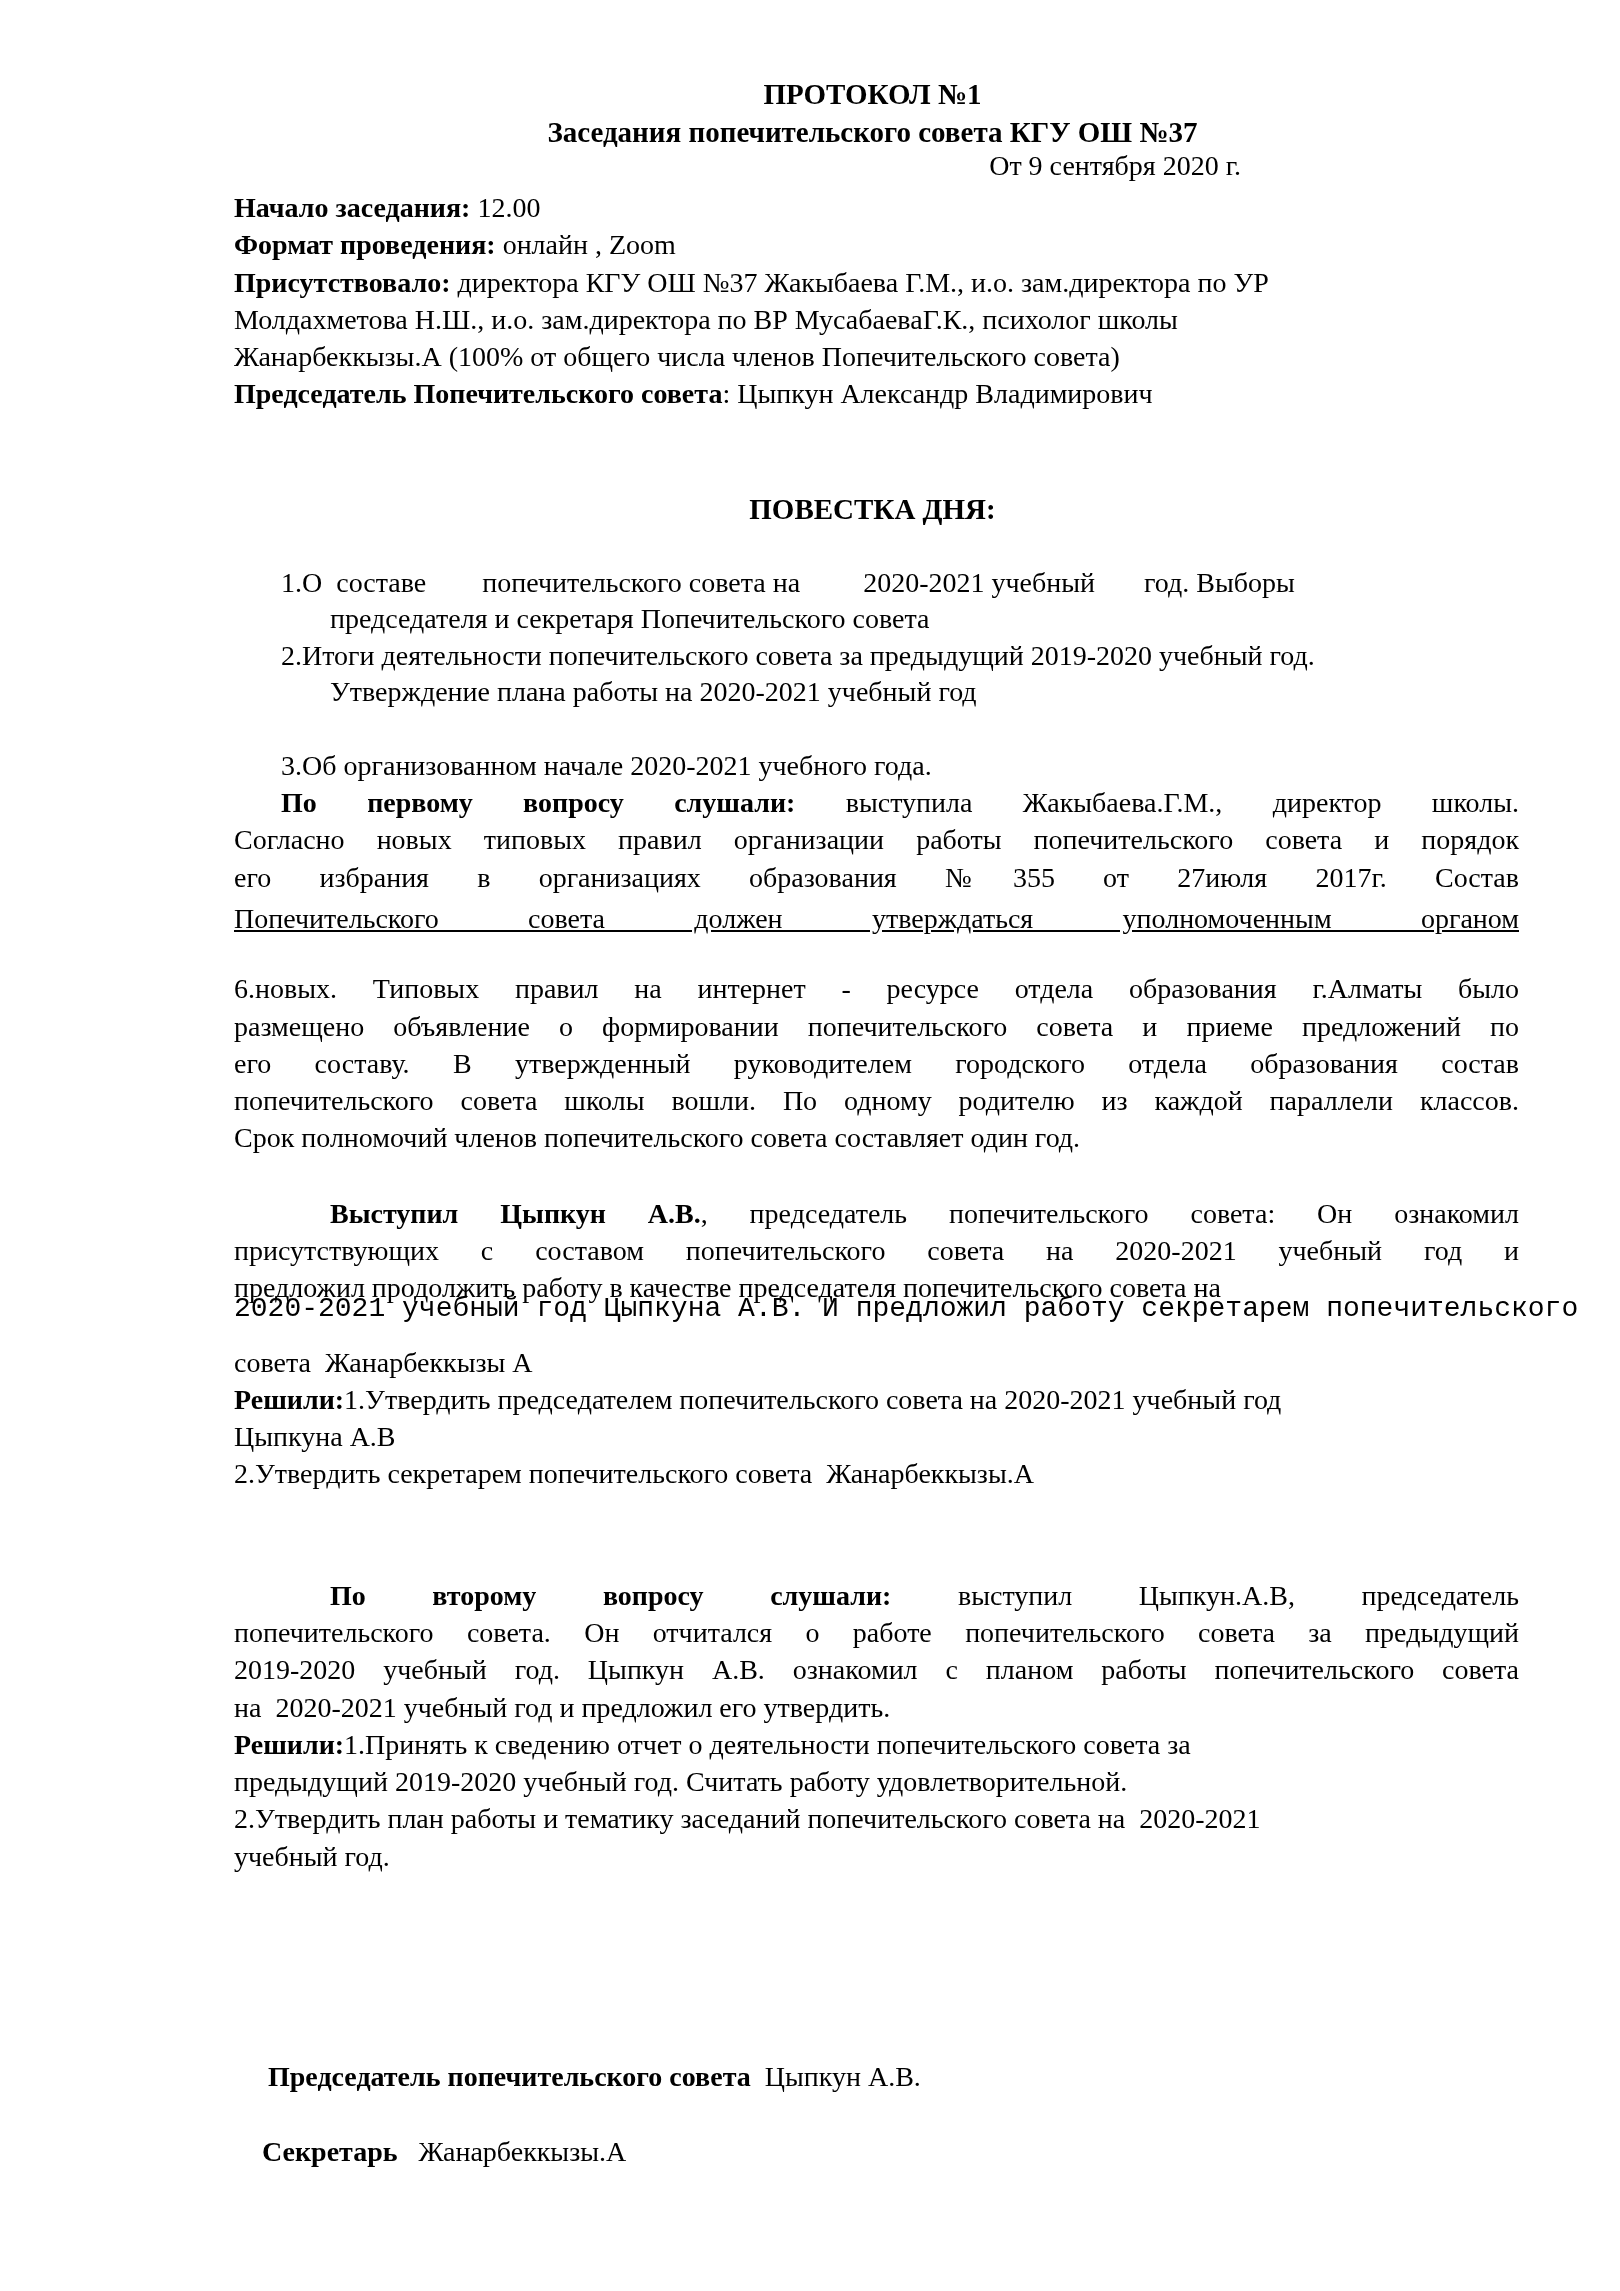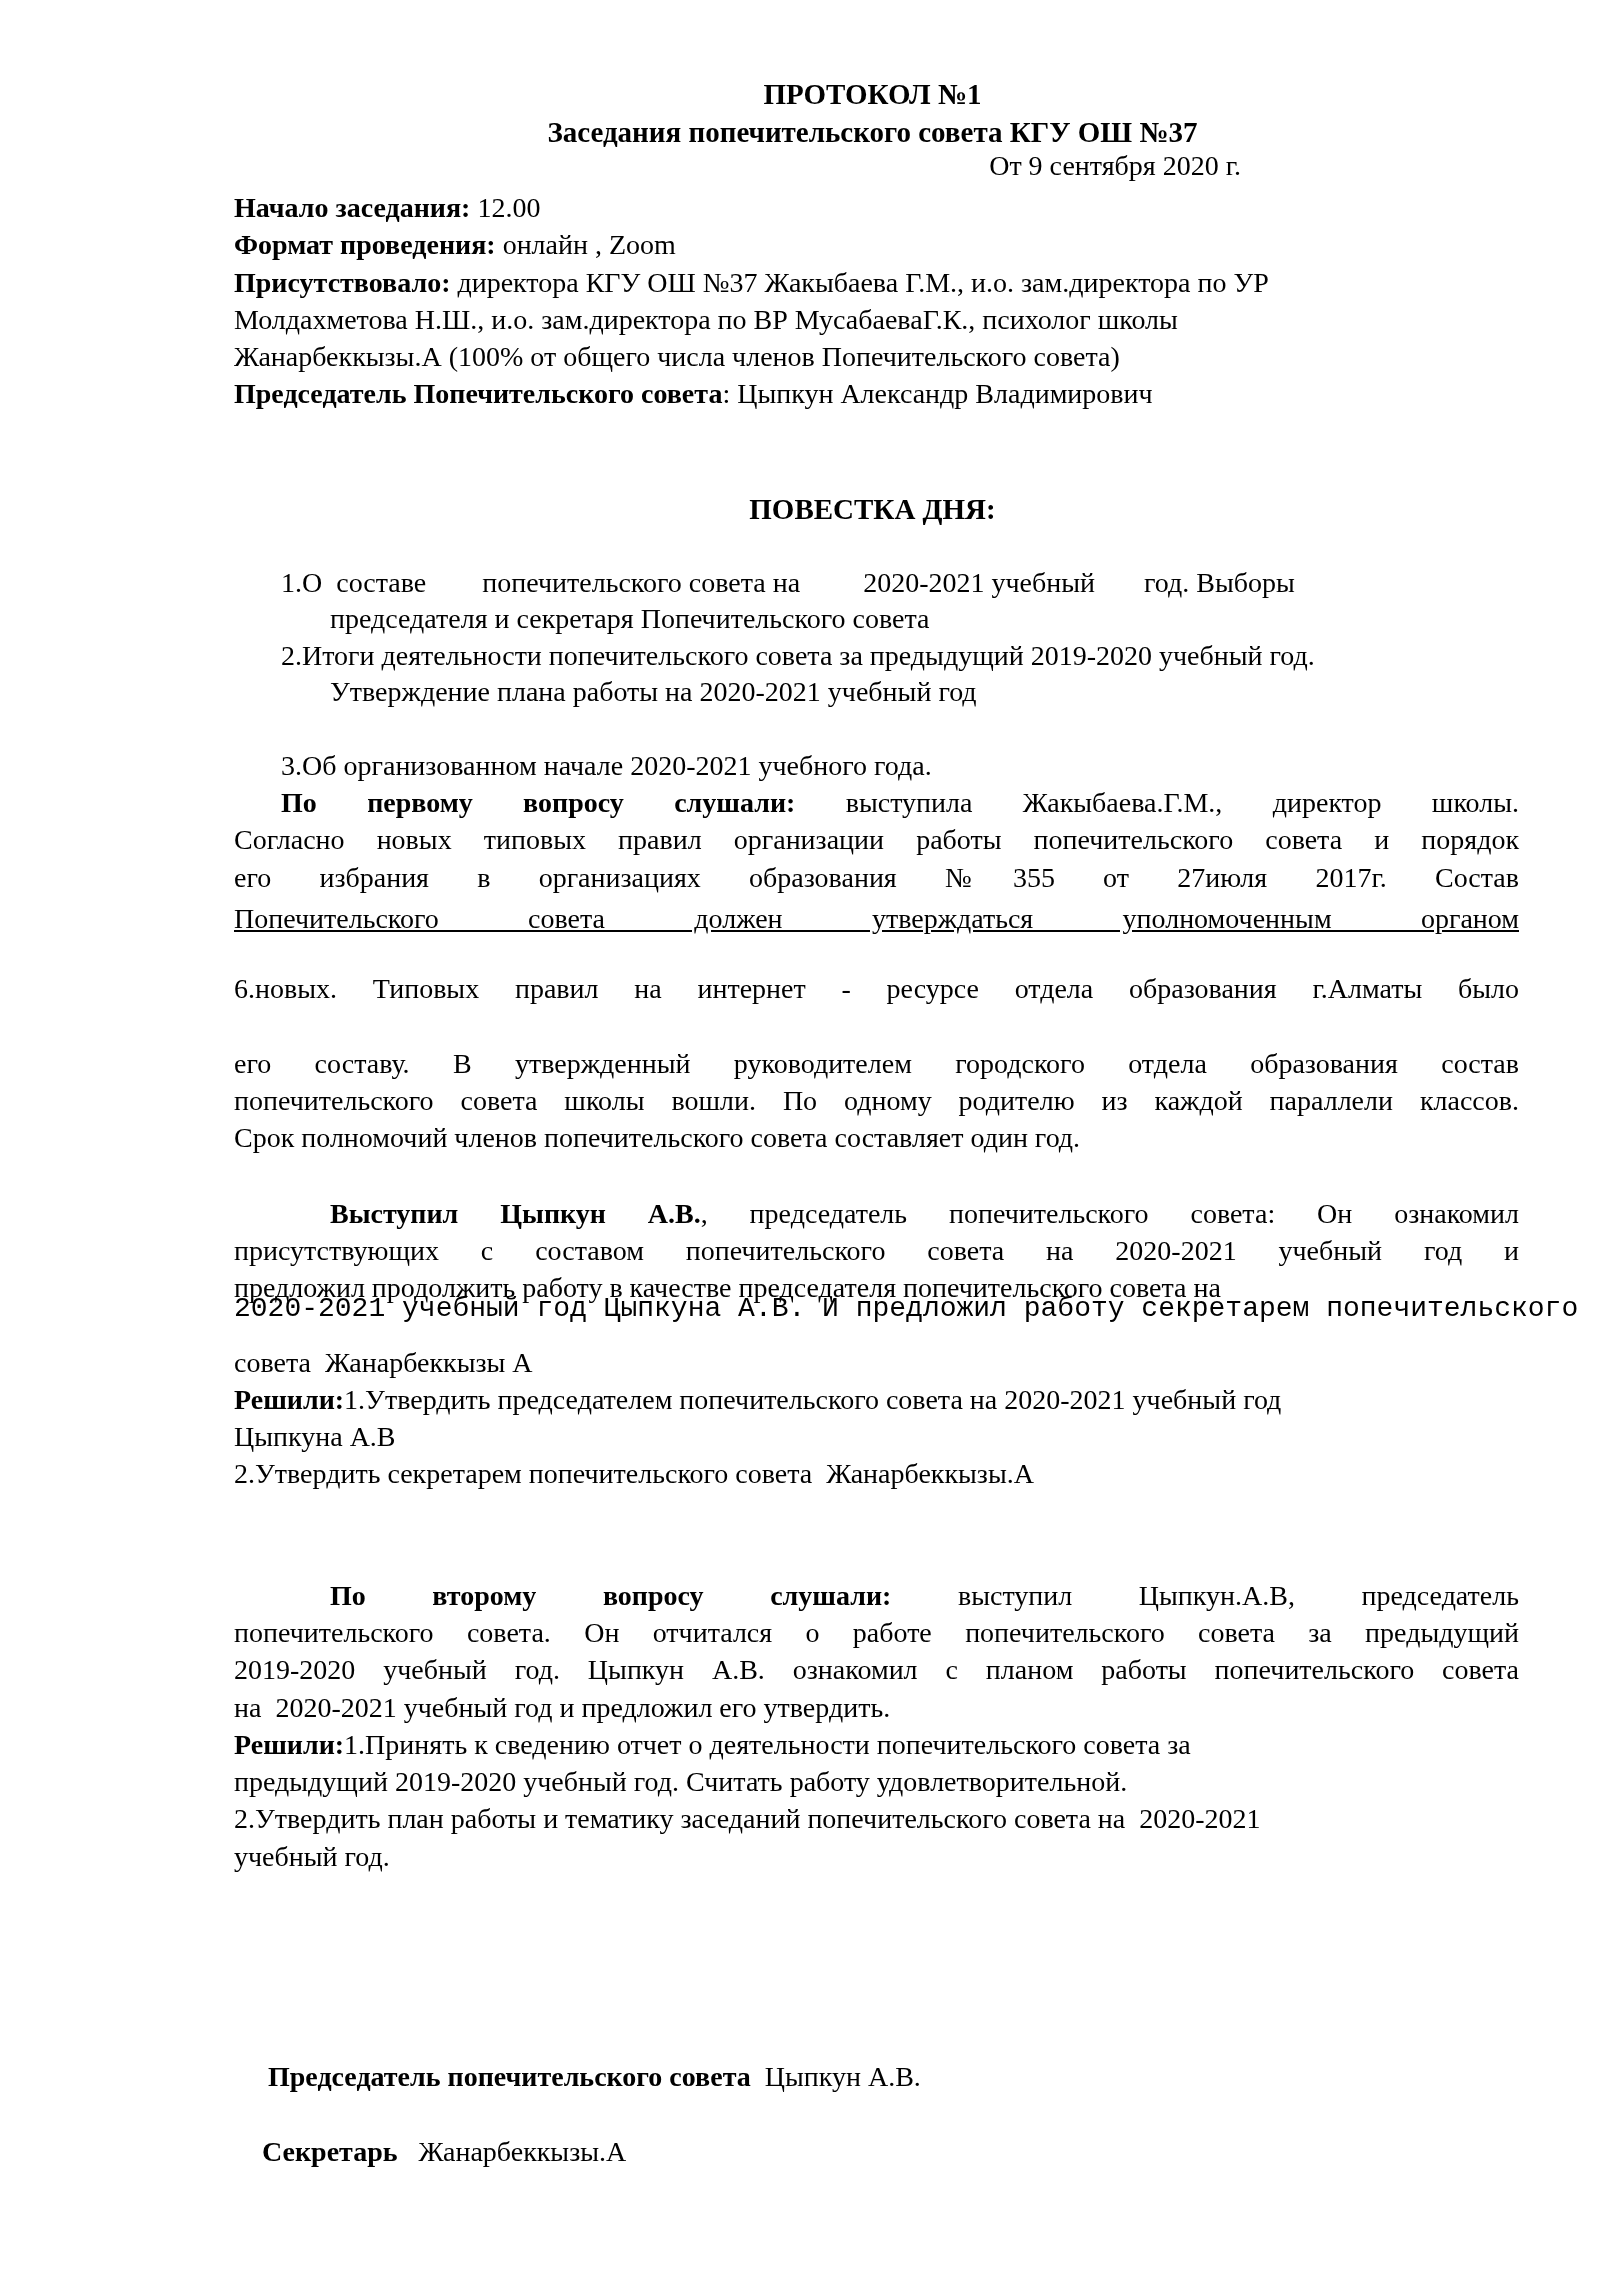--- a/index.html
+++ b/index.html
@@ -45,20 +45,21 @@
   <div class="abs" style="left:330px; top:676px;">Утверждение плана работы на 2020-2021 учебный год</div>
   <div class="abs" style="left:281px; top:714px;margin-top:36px;">3.Об организованном начале 2020-2021 учебного года.</div>
 
   <div class="abs justify" style="top:787px; padding-left:47px; width:1238px;">
     <b>По первому вопросу слушали:</b><span> выступила Жакыбаева.Г.М., директор школы.</span>
   </div>
   <div class="abs justify" style="top:824px;">Согласно новых типовых правил организации работы попечительского совета и порядок</div>
   <div class="abs justify" style="top:862px;">его избрания в организациях образования №355 от 27июля 2017г. Состав</div>
   <div class="abs justify" style="top:903px;text-decoration:underline;">Попечительского совета должен утверждаться уполномоченным органом</div>
   <div class="abs justify" style="top:973px;">6.новых. Типовых правил на интернет - ресурсе отдела образования  г.Алматы было</div>
+  <div class="abs justify" style="top:1011px;">размещено объявление о формировании попечительского совета и приеме предложений по</div>
   <div class="abs justify" style="top:1048px;">его составу. В утвержденный руководителем городского отдела образования состав</div>
   <div class="abs justify" style="top:1085px;">попечительского совета школы вошли. По одному родителю из каждой параллели классов.</div>
   <div class="abs lastline" style="top:1122px;">Срок полномочий членов попечительского совета составляет один год.</div>
 
   <div class="abs justify" style="top:1198px; padding-left:96px; width:1189px;">
     <b>Выступил Цыпкун А.В.</b><span>, председатель  попечительского совета: Он ознакомил</span>
   </div>
   <div class="abs justify" style="top:1235px;">присутствующих с составом попечительского совета на 2020-2021 учебный год и</div>
   <div class="abs lastline" style="top:1272px;">предложил продолжить работу в качестве председателя попечительского совета на</div>
   <div class="abs lastline" style="top:1293px;font-family:Liberation Mono, monospace;">2020-2021 учебный год Цыпкуна А.В. И предложил  работу секретарем попечительского</div>

